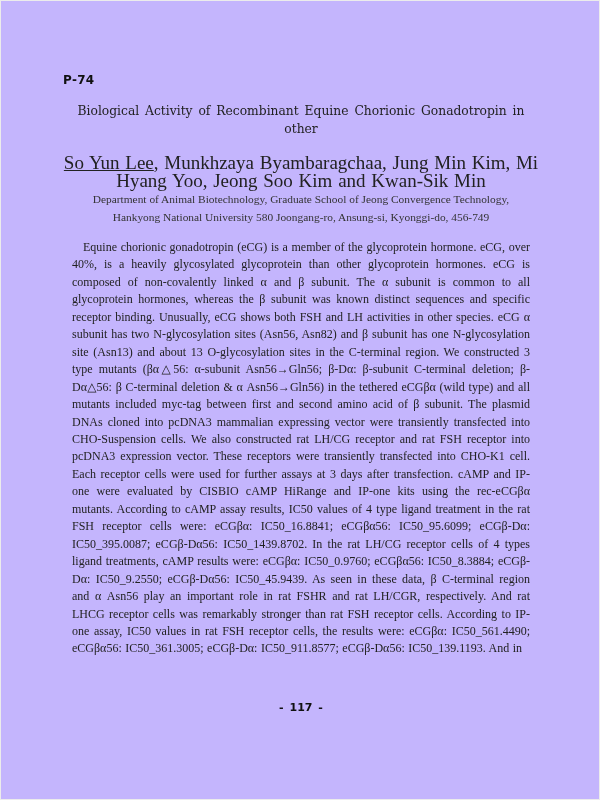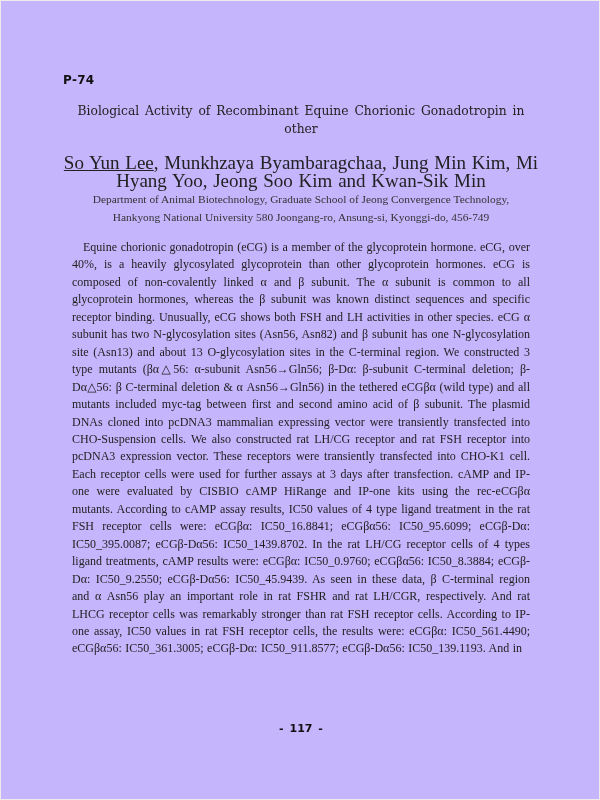--- a/index.html
+++ b/index.html
@@ -32,21 +32,21 @@
     font-family: "Liberation Serif", serif; font-size: 11.4px; line-height: 18px;
     color: #333;
   }
   .abstract {
     position: absolute; left: 71px; top: 238px; width: 458px;
     font-family: "Liberation Serif", serif; font-size: 12px; line-height: 17.45px;
     color: #222; text-align: justify; text-indent: 11px;
     margin: 0; word-spacing: 0.5px;
   }
   .pagenum {
-    position: absolute; left: 0; top: 721px; width: 600px; text-align: center;
+    position: absolute; left: 0; top: 700px; width: 600px; text-align: center;
     font-family: "DejaVu Sans", sans-serif; font-weight: bold; font-size: 11px;
     color: #111; word-spacing: 2px;
   }
 </style>
 </head>
 <body>
 
 <div class="page">
   <div class="code">P-74</div>
 

